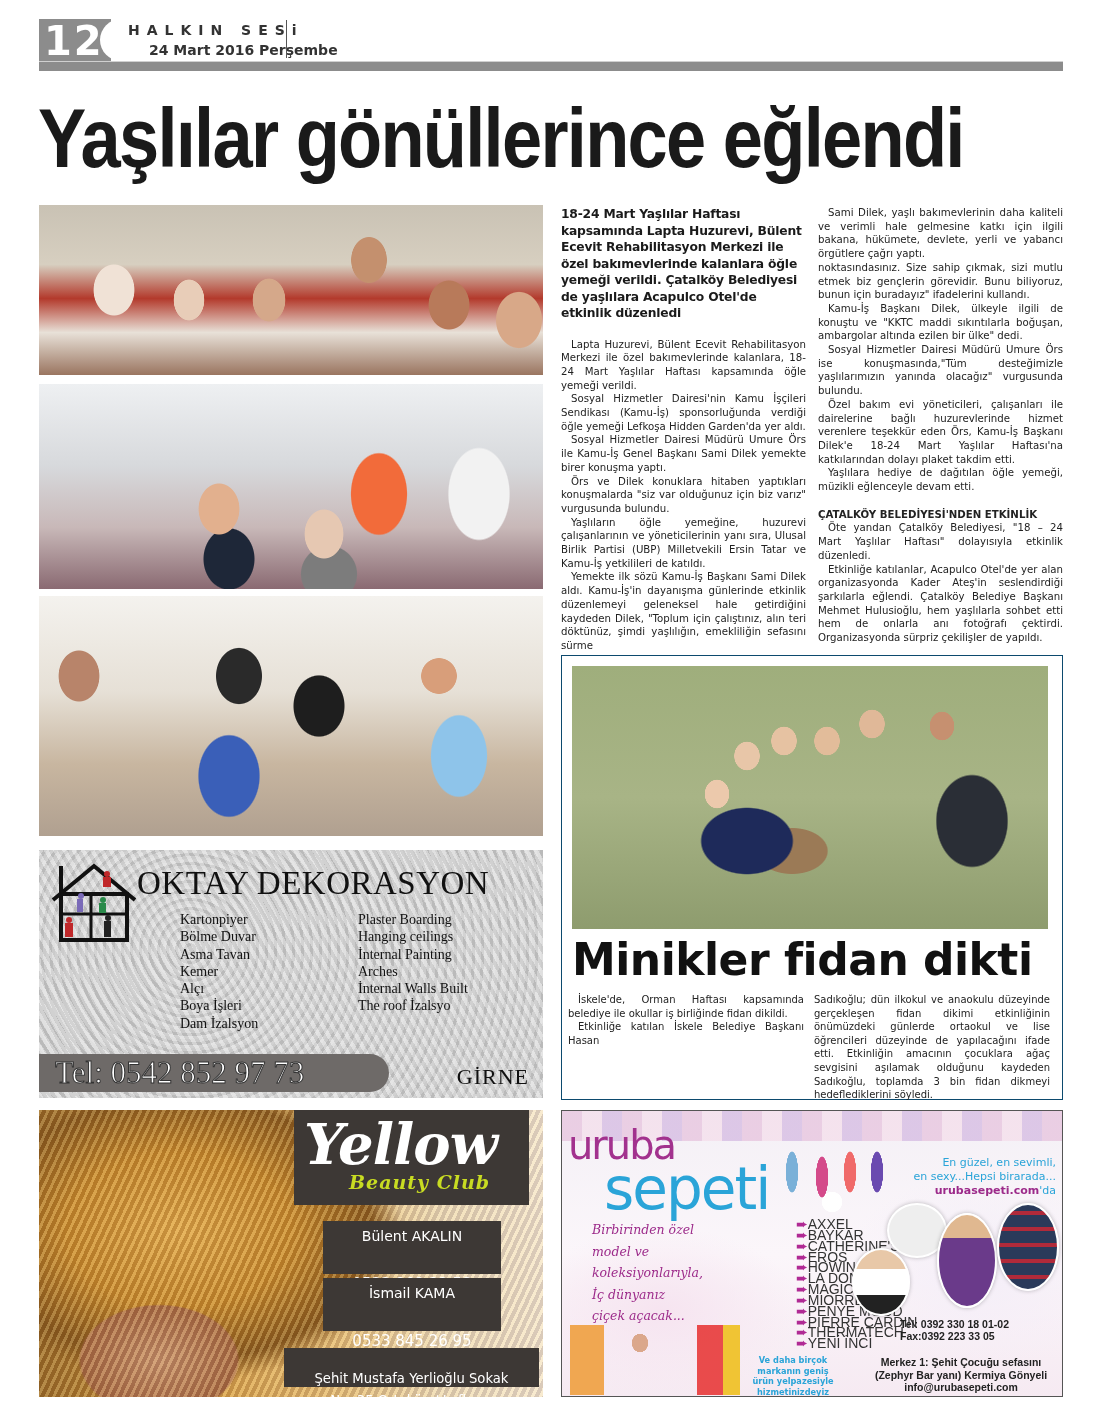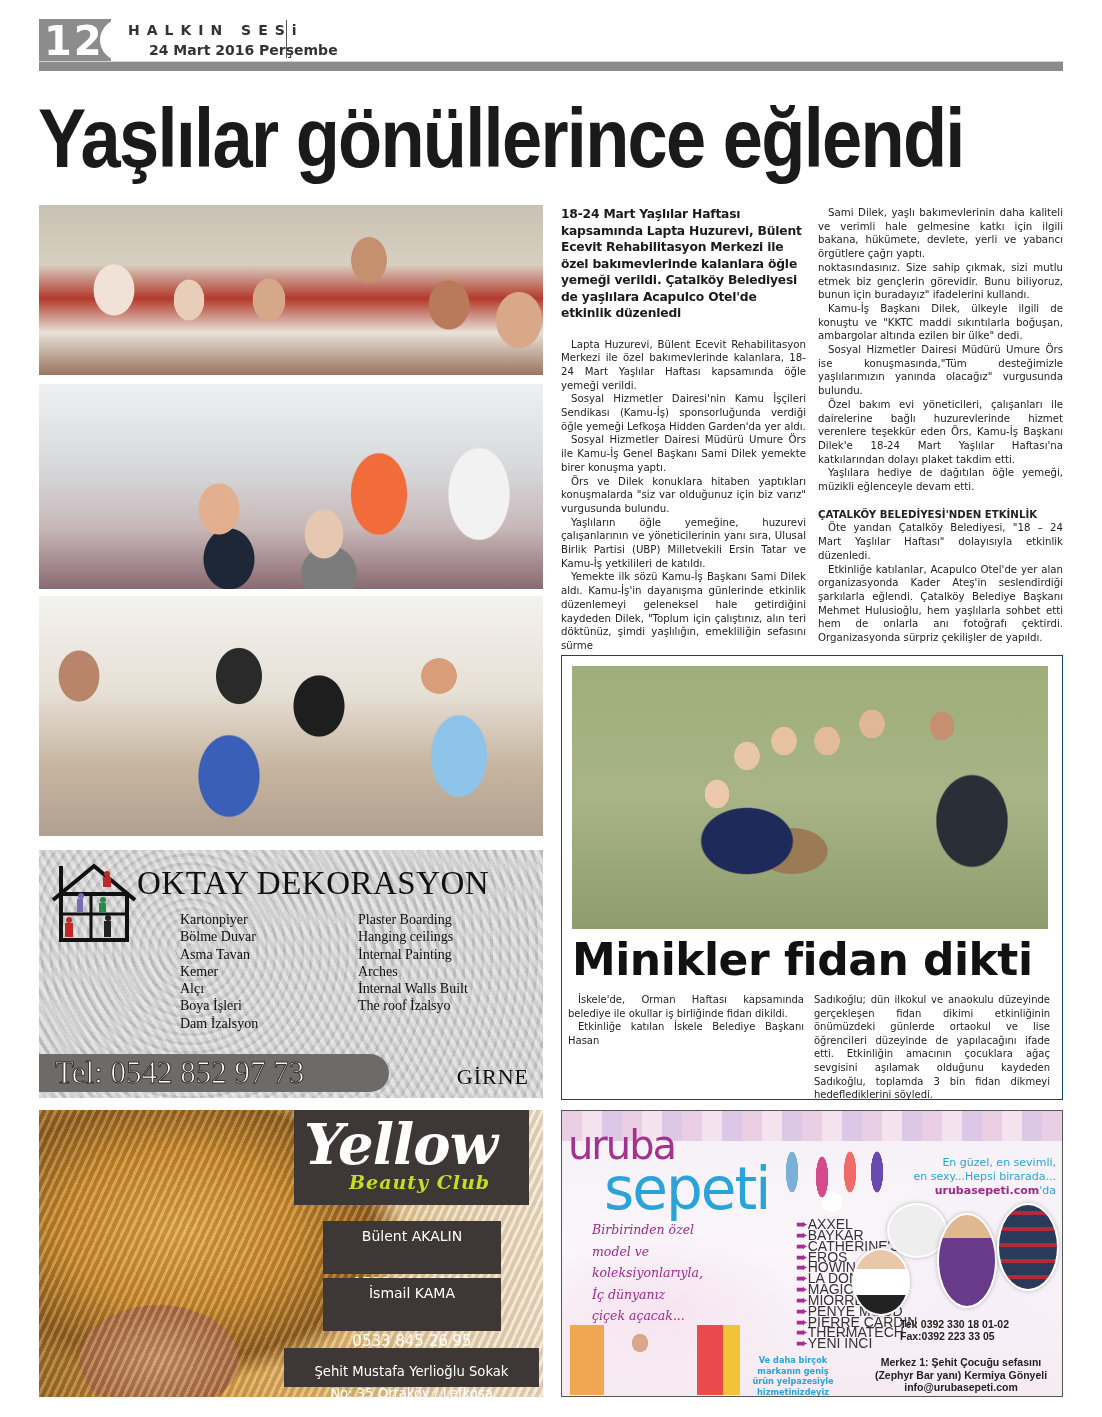--- a/index.html
+++ b/index.html
@@ -93,21 +93,21 @@
       linear-gradient(90deg, #9a6a2a 0%, #d69a40 30%, #e6c080 60%, #efe0c6 80%, #f6ece0 100%); }
   .ad-yellow::before { content: ""; position: absolute; inset: 0; background: repeating-linear-gradient(115deg, rgba(255,230,160,0.25) 0 3px, rgba(90,50,10,0.18) 3px 7px); }
   .yl-logo { position: absolute; left: 255px; top: 0; width: 235px; height: 95px; background: #3d3835; }
   .yl-name { position: absolute; left: 265px; top: 2px; font-family: "DejaVu Serif", serif; font-style: italic; font-weight: bold; font-size: 56px; line-height: 64px; color: #fff; letter-spacing: -1px; }
   .yl-sub { position: absolute; left: 310px; top: 60px; font-family: "DejaVu Serif", serif; font-style: italic; font-weight: bold; font-size: 19px; line-height: 24px; color: #c8dc22; letter-spacing: 1px; }
   .yl-contact { position: absolute; left: 284px; width: 178px; background: #3d3835; text-align: center; color: #fff; font-family: "DejaVu Sans", sans-serif; }
   .yl-contact-1 { top: 111px; height: 53px; }
   .yl-contact-2 { top: 168px; height: 53px; }
   .yl-contact .nm { font-size: 14px; line-height: 22px; padding-top: 4px; }
   .yl-contact .ph { font-size: 15px; line-height: 20px; margin-top: 27px; }
-  .yl-addr { position: absolute; left: 245px; top: 238px; width: 255px; height: 39px; background: #3d3835; color: #fff; font-family: "DejaVu Sans", sans-serif; font-size: 13.2px; line-height: 22px; text-align: center; padding-top: 13px; white-space: nowrap; }
+  .yl-addr { position: absolute; left: 245px; top: 238px; width: 255px; height: 39px; background: #3d3835; color: #fff; font-family: "DejaVu Sans", sans-serif; font-size: 13.2px; line-height: 22px; text-align: center; padding-top: 20px; white-space: nowrap; }
 
   
   .ad-uruba { position: absolute; left: 561px; top: 1110px; width: 502px; height: 287px; border: 1px solid #555; overflow: hidden; background:
       radial-gradient(ellipse 200px 120px at 100px 200px, #f6e4f0 0%, transparent 70%),
       radial-gradient(ellipse 200px 140px at 420px 160px, #f4eef8 0%, transparent 70%),
       linear-gradient(180deg, #f4f0f6 0%, #fbf6fa 50%, #f6eaf2 100%); }
   .ur-topstrip { position: absolute; left: 0; top: 0; width: 100%; height: 30px; background: repeating-linear-gradient(90deg, #e8c8e0 0 20px, #f4e0ec 20px 40px, #d8c0e4 40px 60px); opacity: 0.85; }
   .ur-logo1 { position: absolute; left: 6px; top: 4px; font-family: "DejaVu Sans", sans-serif; font-size: 40px; line-height: 60px; color: #a2328e; letter-spacing: -2px; }
   .ur-logo2 { position: absolute; left: 42px; top: 48px; font-family: "DejaVu Sans", sans-serif; font-size: 58px; line-height: 60px; color: #2aa4d8; letter-spacing: -2px; }
   .ur-script { position: absolute; left: 30px; top: 108px; width: 145px; font-family: "DejaVu Serif", serif; font-style: italic; font-size: 12.5px; line-height: 21.5px; color: #9c2a8a; }

